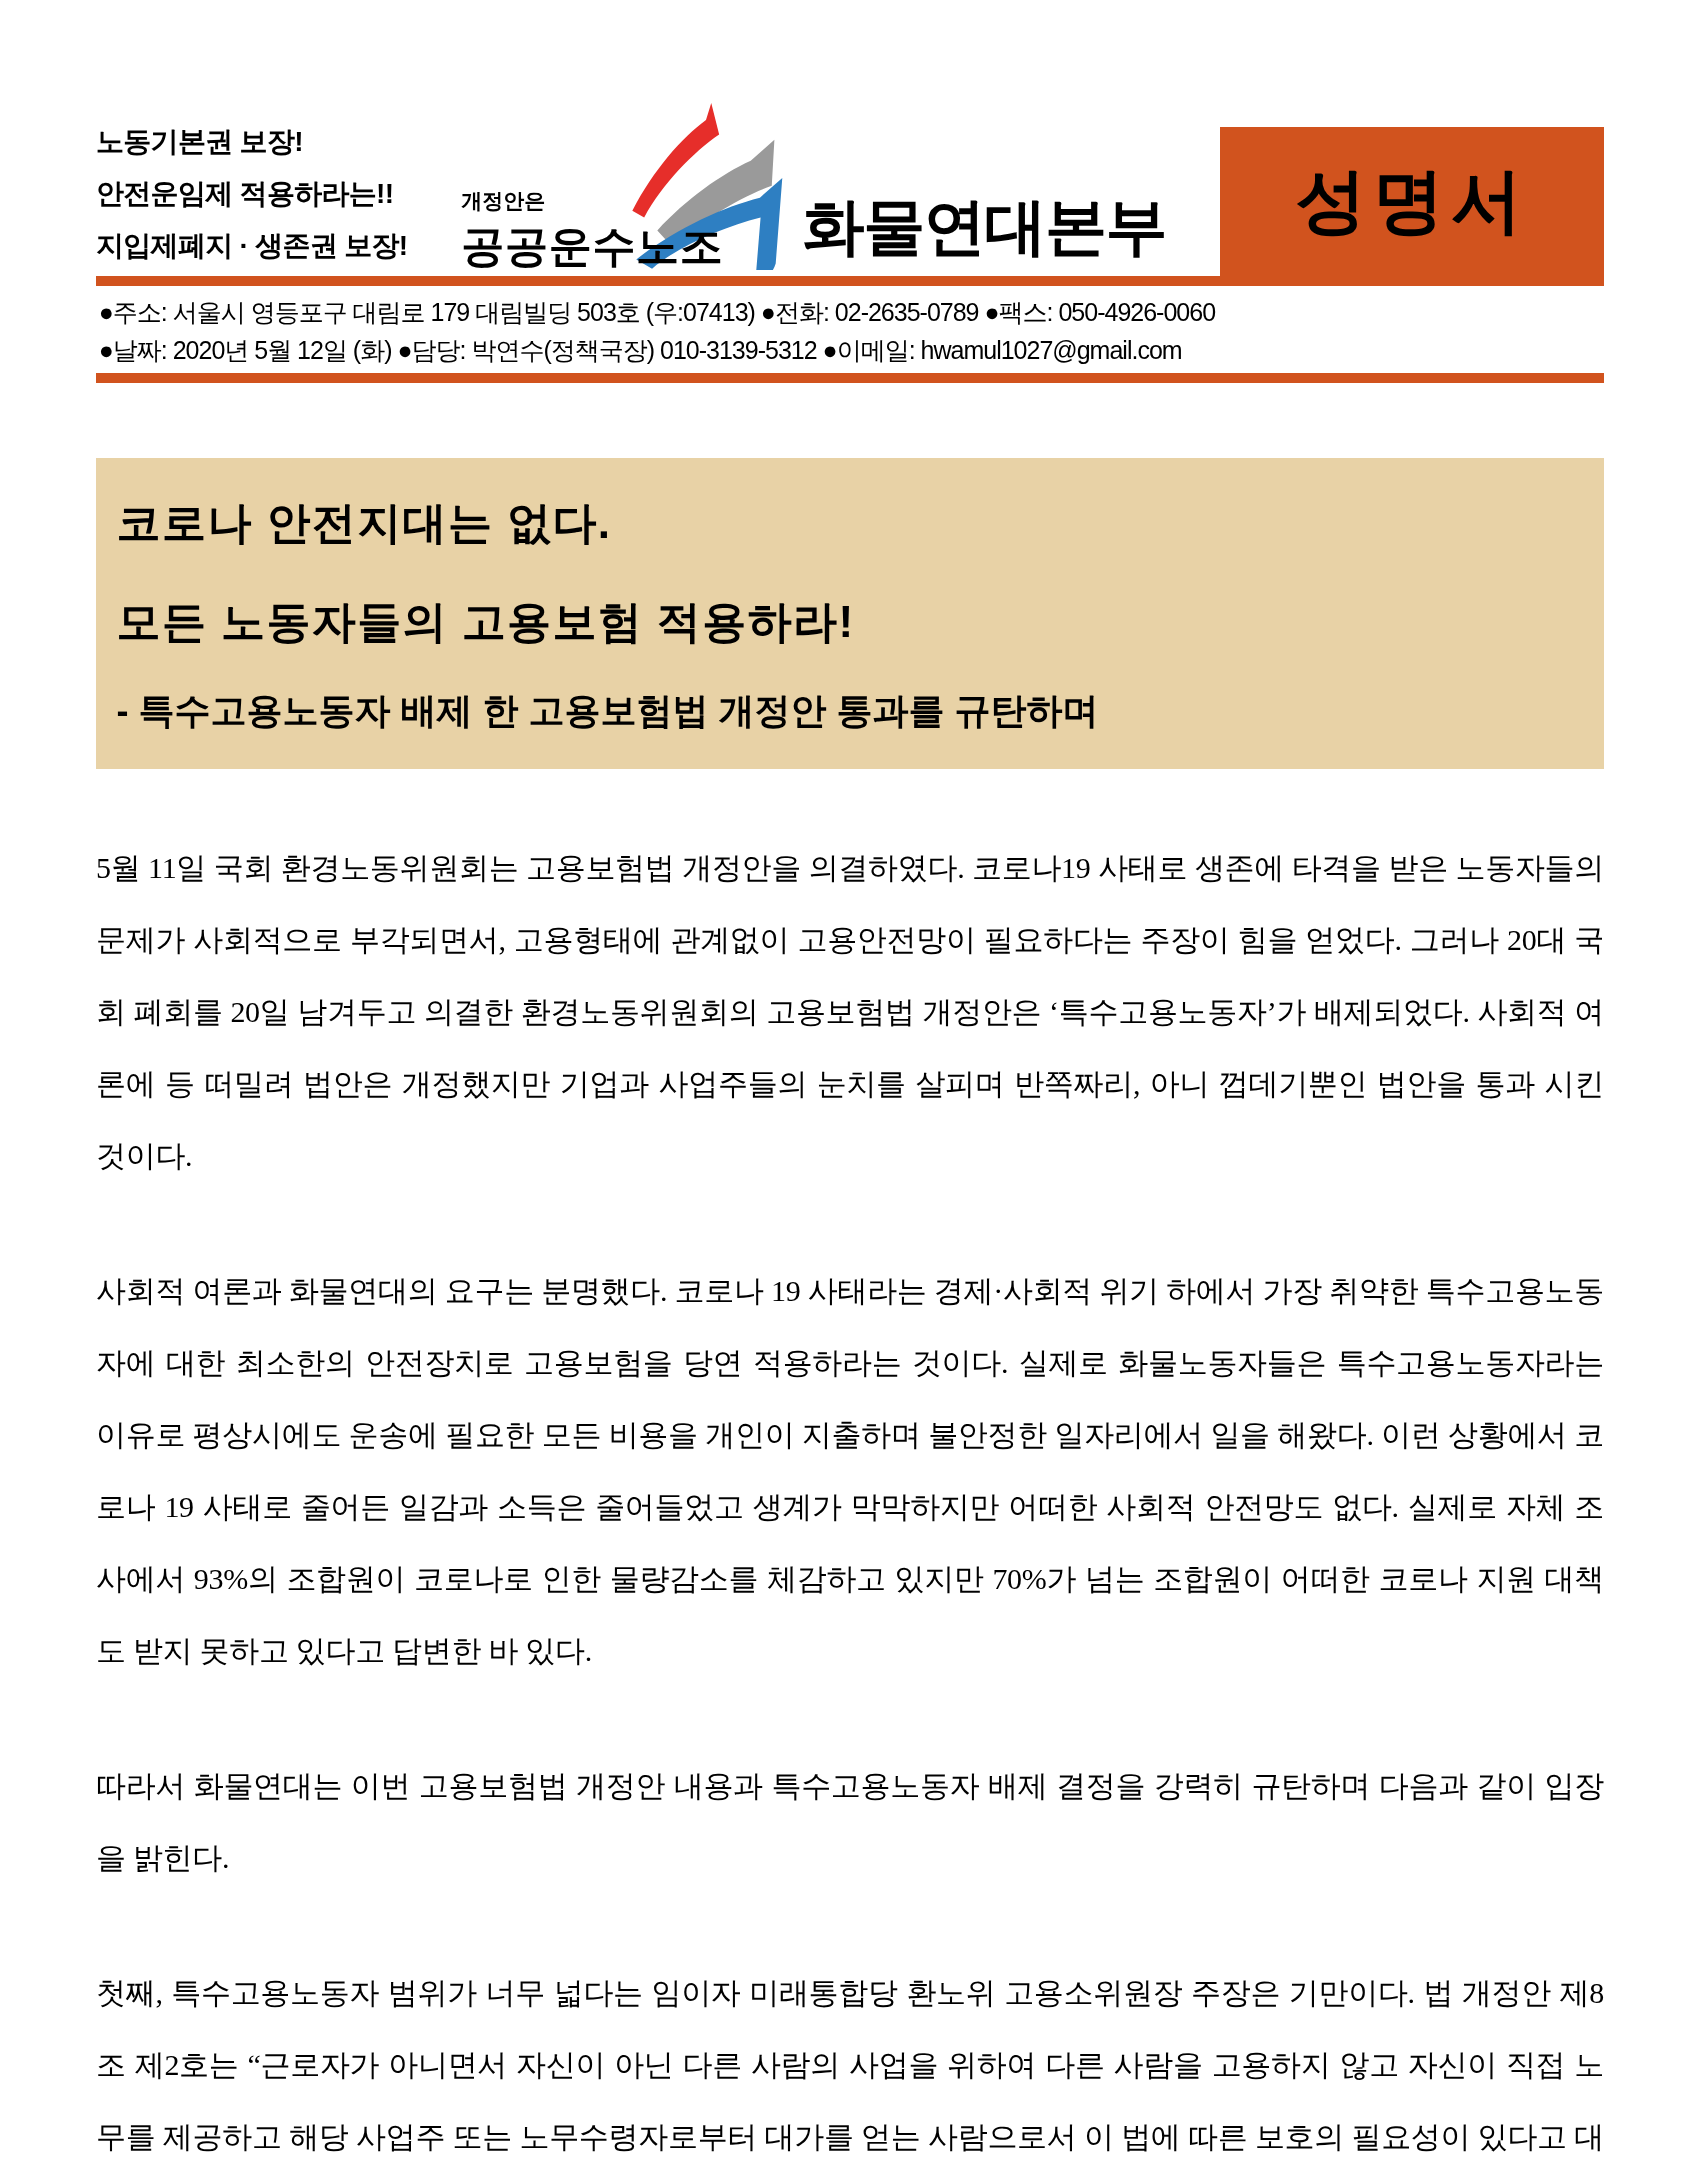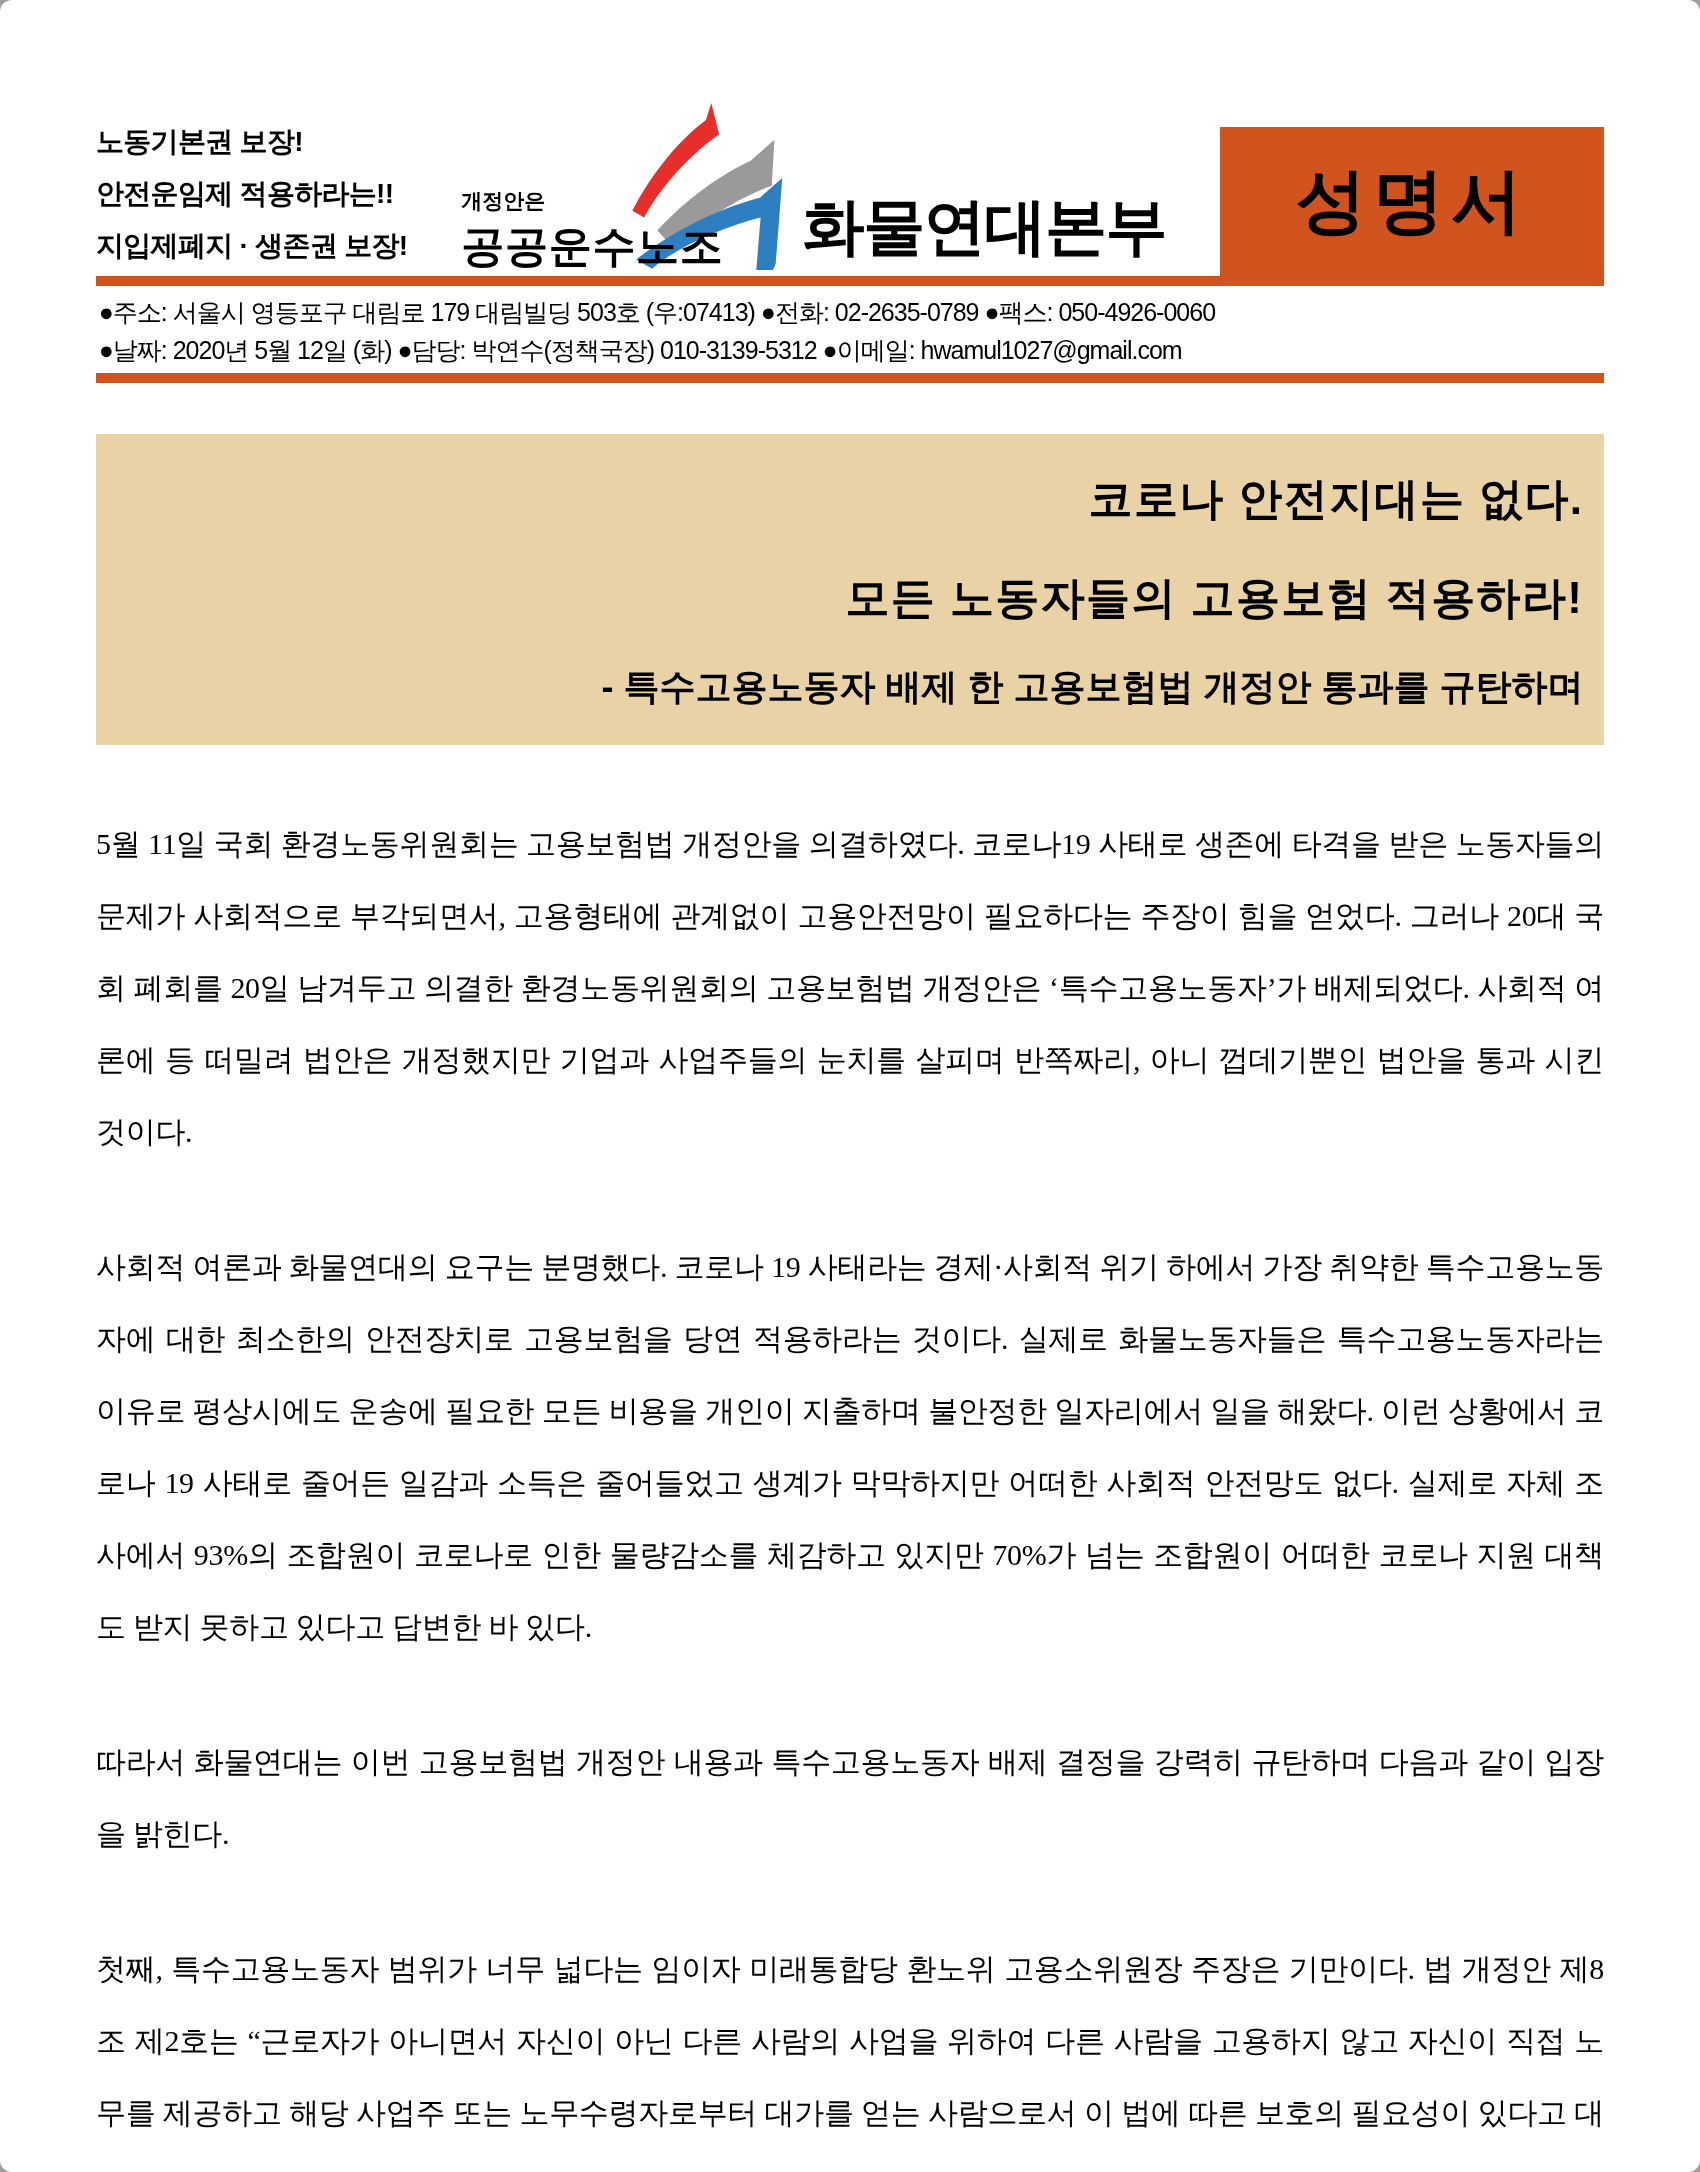--- a/index.html
+++ b/index.html
@@ -5,21 +5,20 @@
   html,body{margin:0;padding:0;background:#9e9e9e;}
   .page{
     position:relative;
     width:1700px;height:2172px;
     background:#ffffff;
     overflow:hidden;
     font-family:"Liberation Sans", sans-serif;
     color:#000;
     box-sizing:border-box;
     padding:110px 96px 0 96px;
-    border-radius:12px;
   }
   
   .header-row{
     display:flex;align-items:flex-end;justify-content:space-between;
     width:100%;
   }
   .slogans{flex:0 0 auto;padding-bottom:4.1px;}
   .slogan{
     font-weight:800;font-size:28px;line-height:52px;letter-spacing:-0.7px;
     white-space:nowrap;
@@ -42,23 +41,23 @@
   .orange-rule{width:100%;height:10.3px;border:0;margin:0;}
   .rule-top{margin-top:0px;}
   
   .contact{padding:6.9px 2.7px 4.1px 2.7px;}
   .contact-line{
     font-size:25px;line-height:38px;letter-spacing:-1px;white-space:nowrap;
     font-weight:400;
   }
   
   .title-block{
-    margin-top:51px;
+    margin-top:75px;
     background:#e8d2a6;
-    text-align:right;
+    text-align:left;
     padding:43px 20.6px 40px 20.6px;
   }
   .title-line{font-weight:800;font-size:44px;letter-spacing:1.4px;line-height:1;}
   .title-line + .title-line{margin-top:55px;}
   .title-sub{font-weight:800;font-size:36px;letter-spacing:0px;margin-top:49px;line-height:1;}
   
   .body-text{margin-top:63px;}
   .para{
     font-family:"Liberation Serif", serif;
     font-size:30px;line-height:72px;

